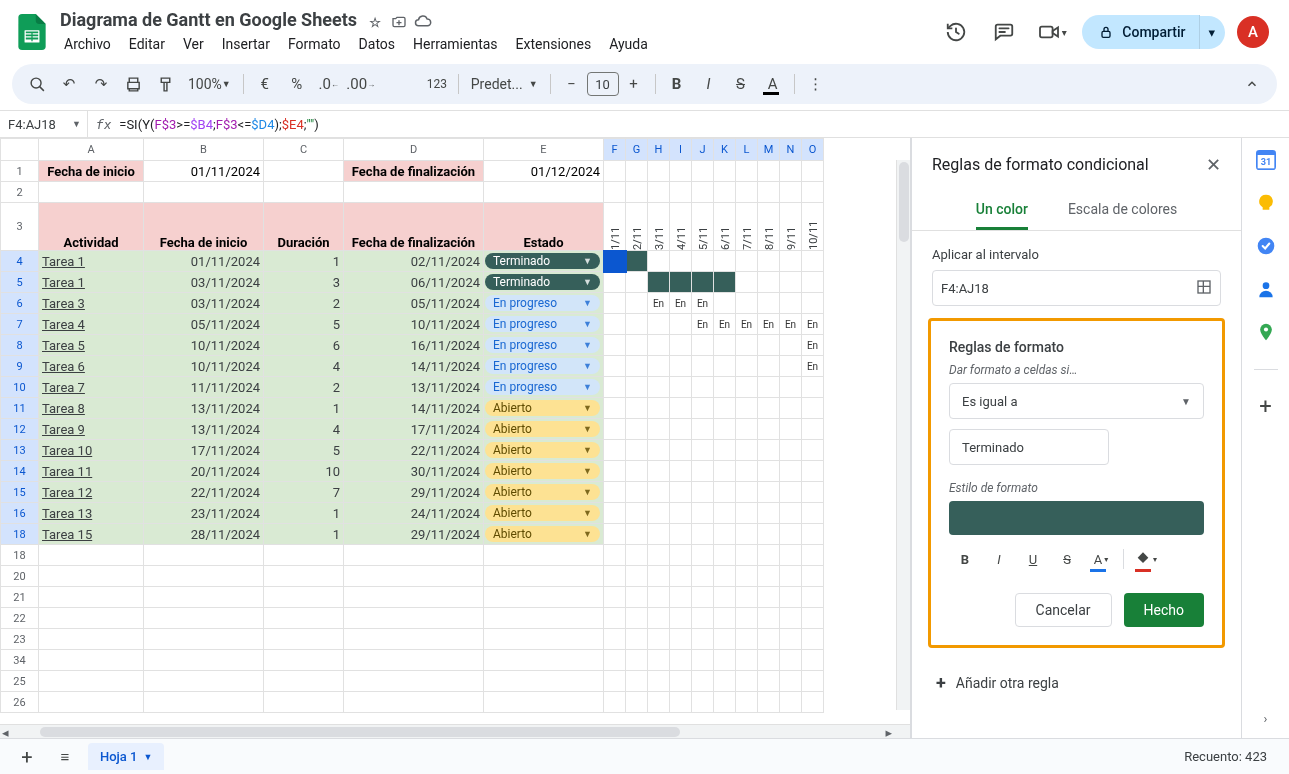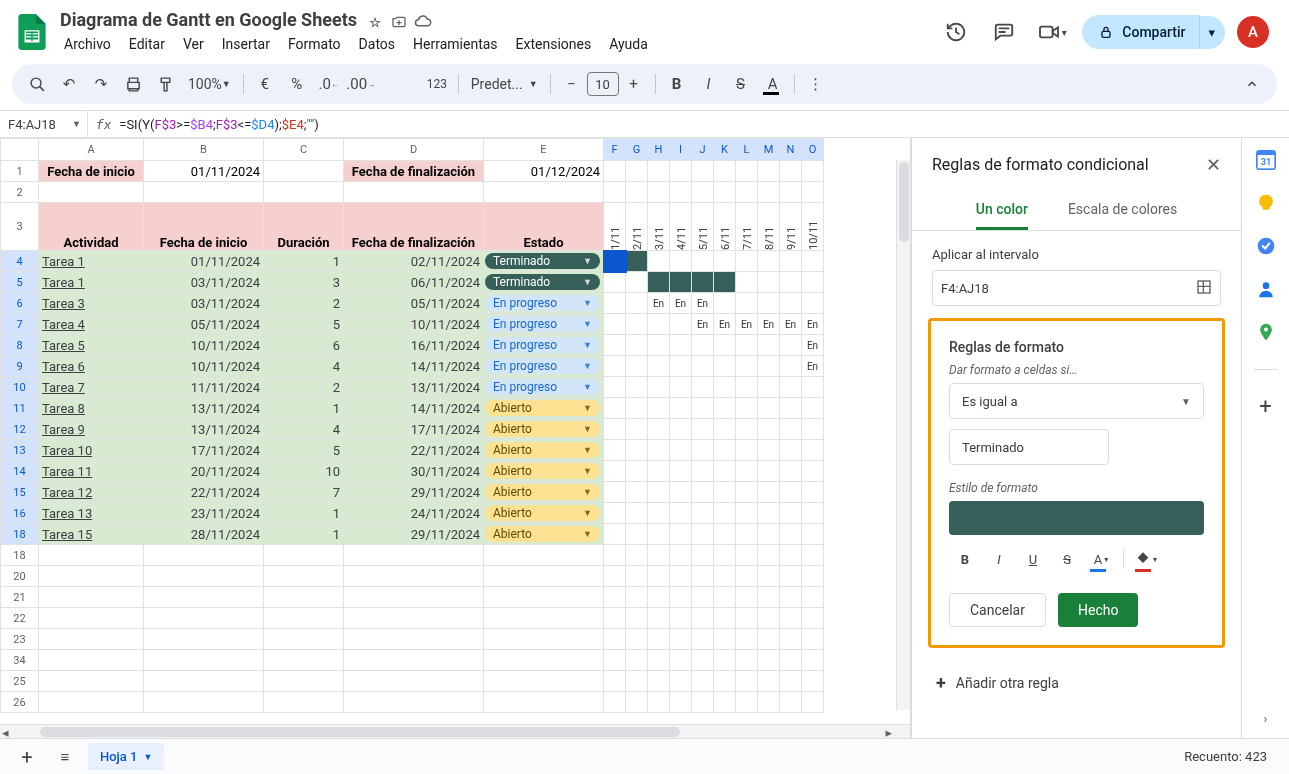--- a/index.html
+++ b/index.html
@@ -86,21 +86,21 @@
 .sp-range { display:flex; border:1px solid #dadce0; border-radius:4px; height:36px; align-items:center; padding:0 8px; justify-content:space-between; margin-bottom:16px;}
 .sp-highlight { border:3px solid #f29900; border-radius:4px; padding:18px; margin: -4px -4px 12px -4px;}
 .sp-subtitle { font-size:14px; color:#3c4043; margin-bottom:8px; font-weight:500;}
 .sp-hint { font-size:12px; color:#5f6368; margin-bottom:6px;font-style:italic;}
 .sp-select { border:1px solid #dadce0; border-radius:4px; height:36px; display:flex; align-items:center; justify-content:space-between; padding:0 12px; margin-bottom:10px; cursor:pointer;}
 .sp-input { border:1px solid #dadce0; border-radius:4px; height:36px; padding:0 12px; display:flex; align-items:center; width:160px; margin-bottom:16px;}
 .sp-preview { background:#365f5a; height:34px; border-radius:4px; margin-bottom:8px; display:flex; align-items:center; padding:0 10px; color:#365f5a; font-size:13px;}
 .sp-formatbar { display:flex; gap:2px; align-items:center;}
 .sp-fbtn { width:32px; height:32px; display:flex; align-items:center; justify-content:center; color:#444746; cursor:pointer; border-radius:4px;}
 .sp-fbtn.bold { font-weight:bold;}
-.sp-buttons { display:flex; gap:12px; margin-top:18px;}
+.sp-buttons { display:flex; justify-content:flex-end; gap:12px; margin-top:18px;}
 .sp-btn { padding:8px 20px; border-radius:4px; font-size:14px; cursor:pointer; border:1px solid #dadce0; background:#fff; color:#3c4043;}
 .sp-btn.primary { background:#188038; color:#fff; border:none;}
 .sp-addrule { display:flex; align-items:center; gap:10px; padding:12px 4px; color:#3c4043; font-size:14px; cursor:pointer;}
 
 
 .rightrail { width:48px; border-left:1px solid #dadce0; display:flex; flex-direction:column; align-items:center; padding-top:12px; gap:20px;}
 
 
 .bottombar { height:36px; border-top:1px solid #dadce0; display:flex; align-items:center; padding:0 12px; gap:8px; background:#f9fbfd;}
 .sheet-tab { background:#e8f0fe; color:#0b57d0; padding:6px 12px; border-radius:4px 4px 0 0; display:flex; align-items:center; gap:6px; font-size:13px; font-weight:500;}

